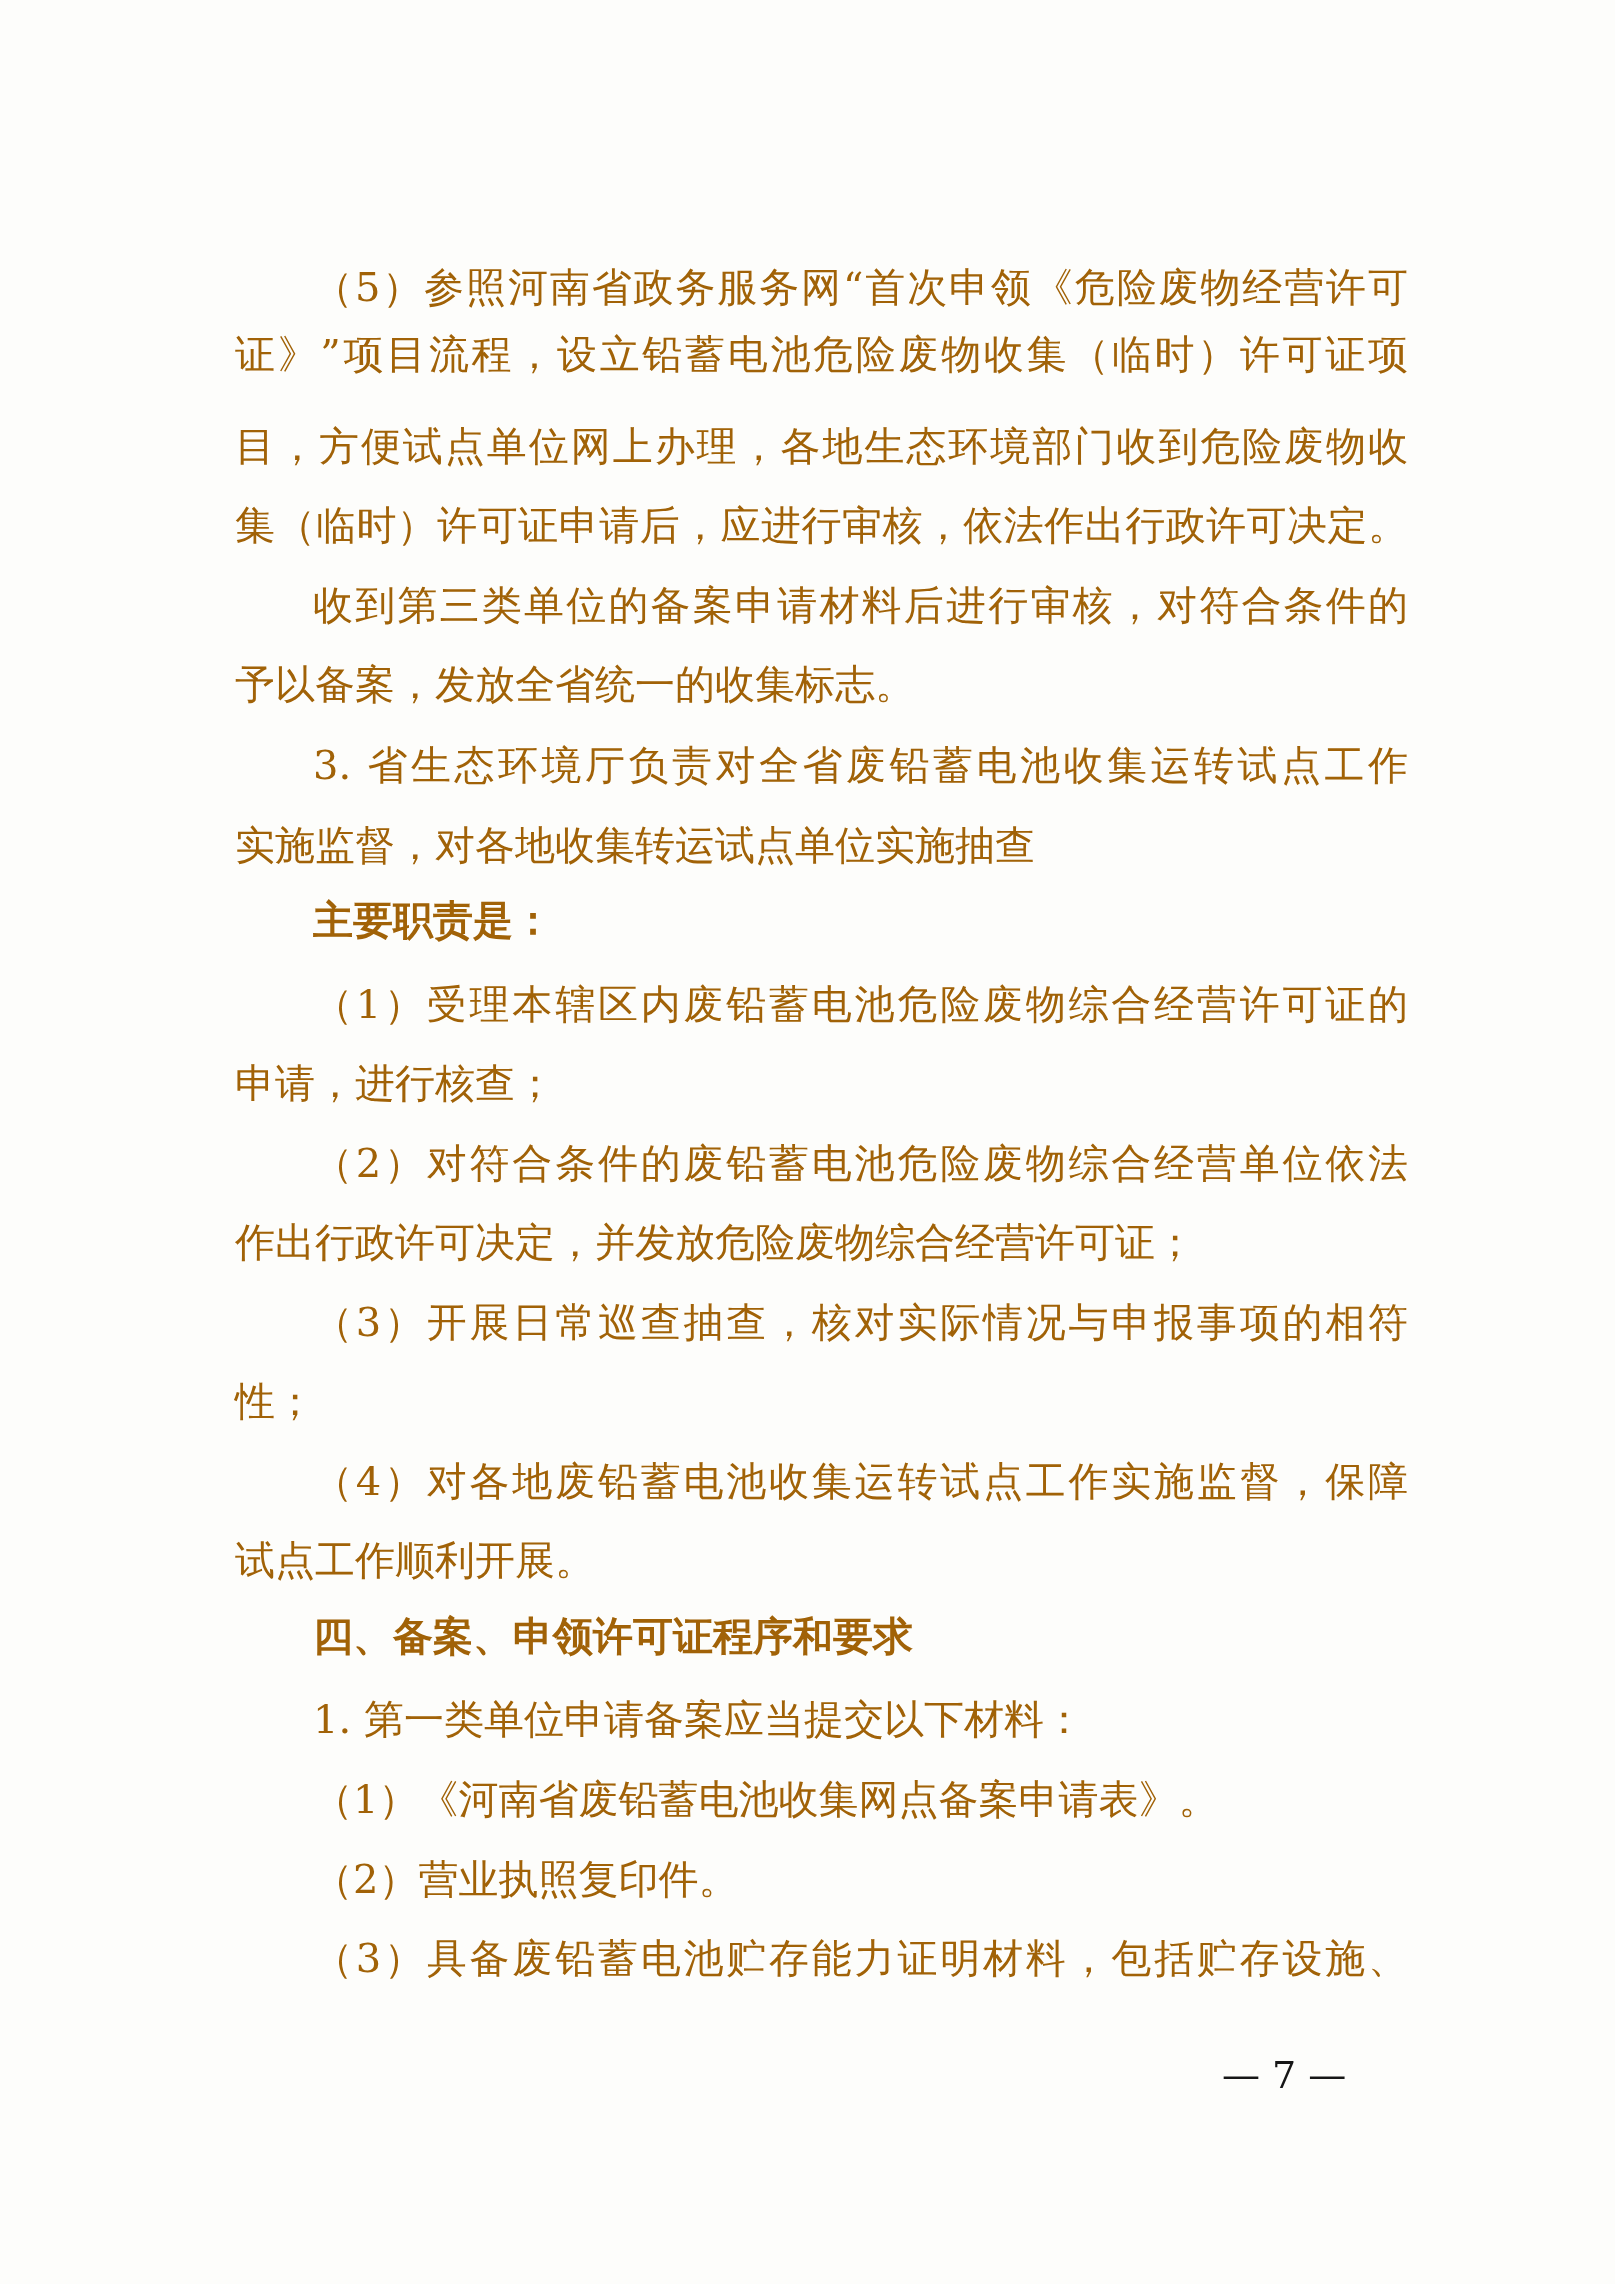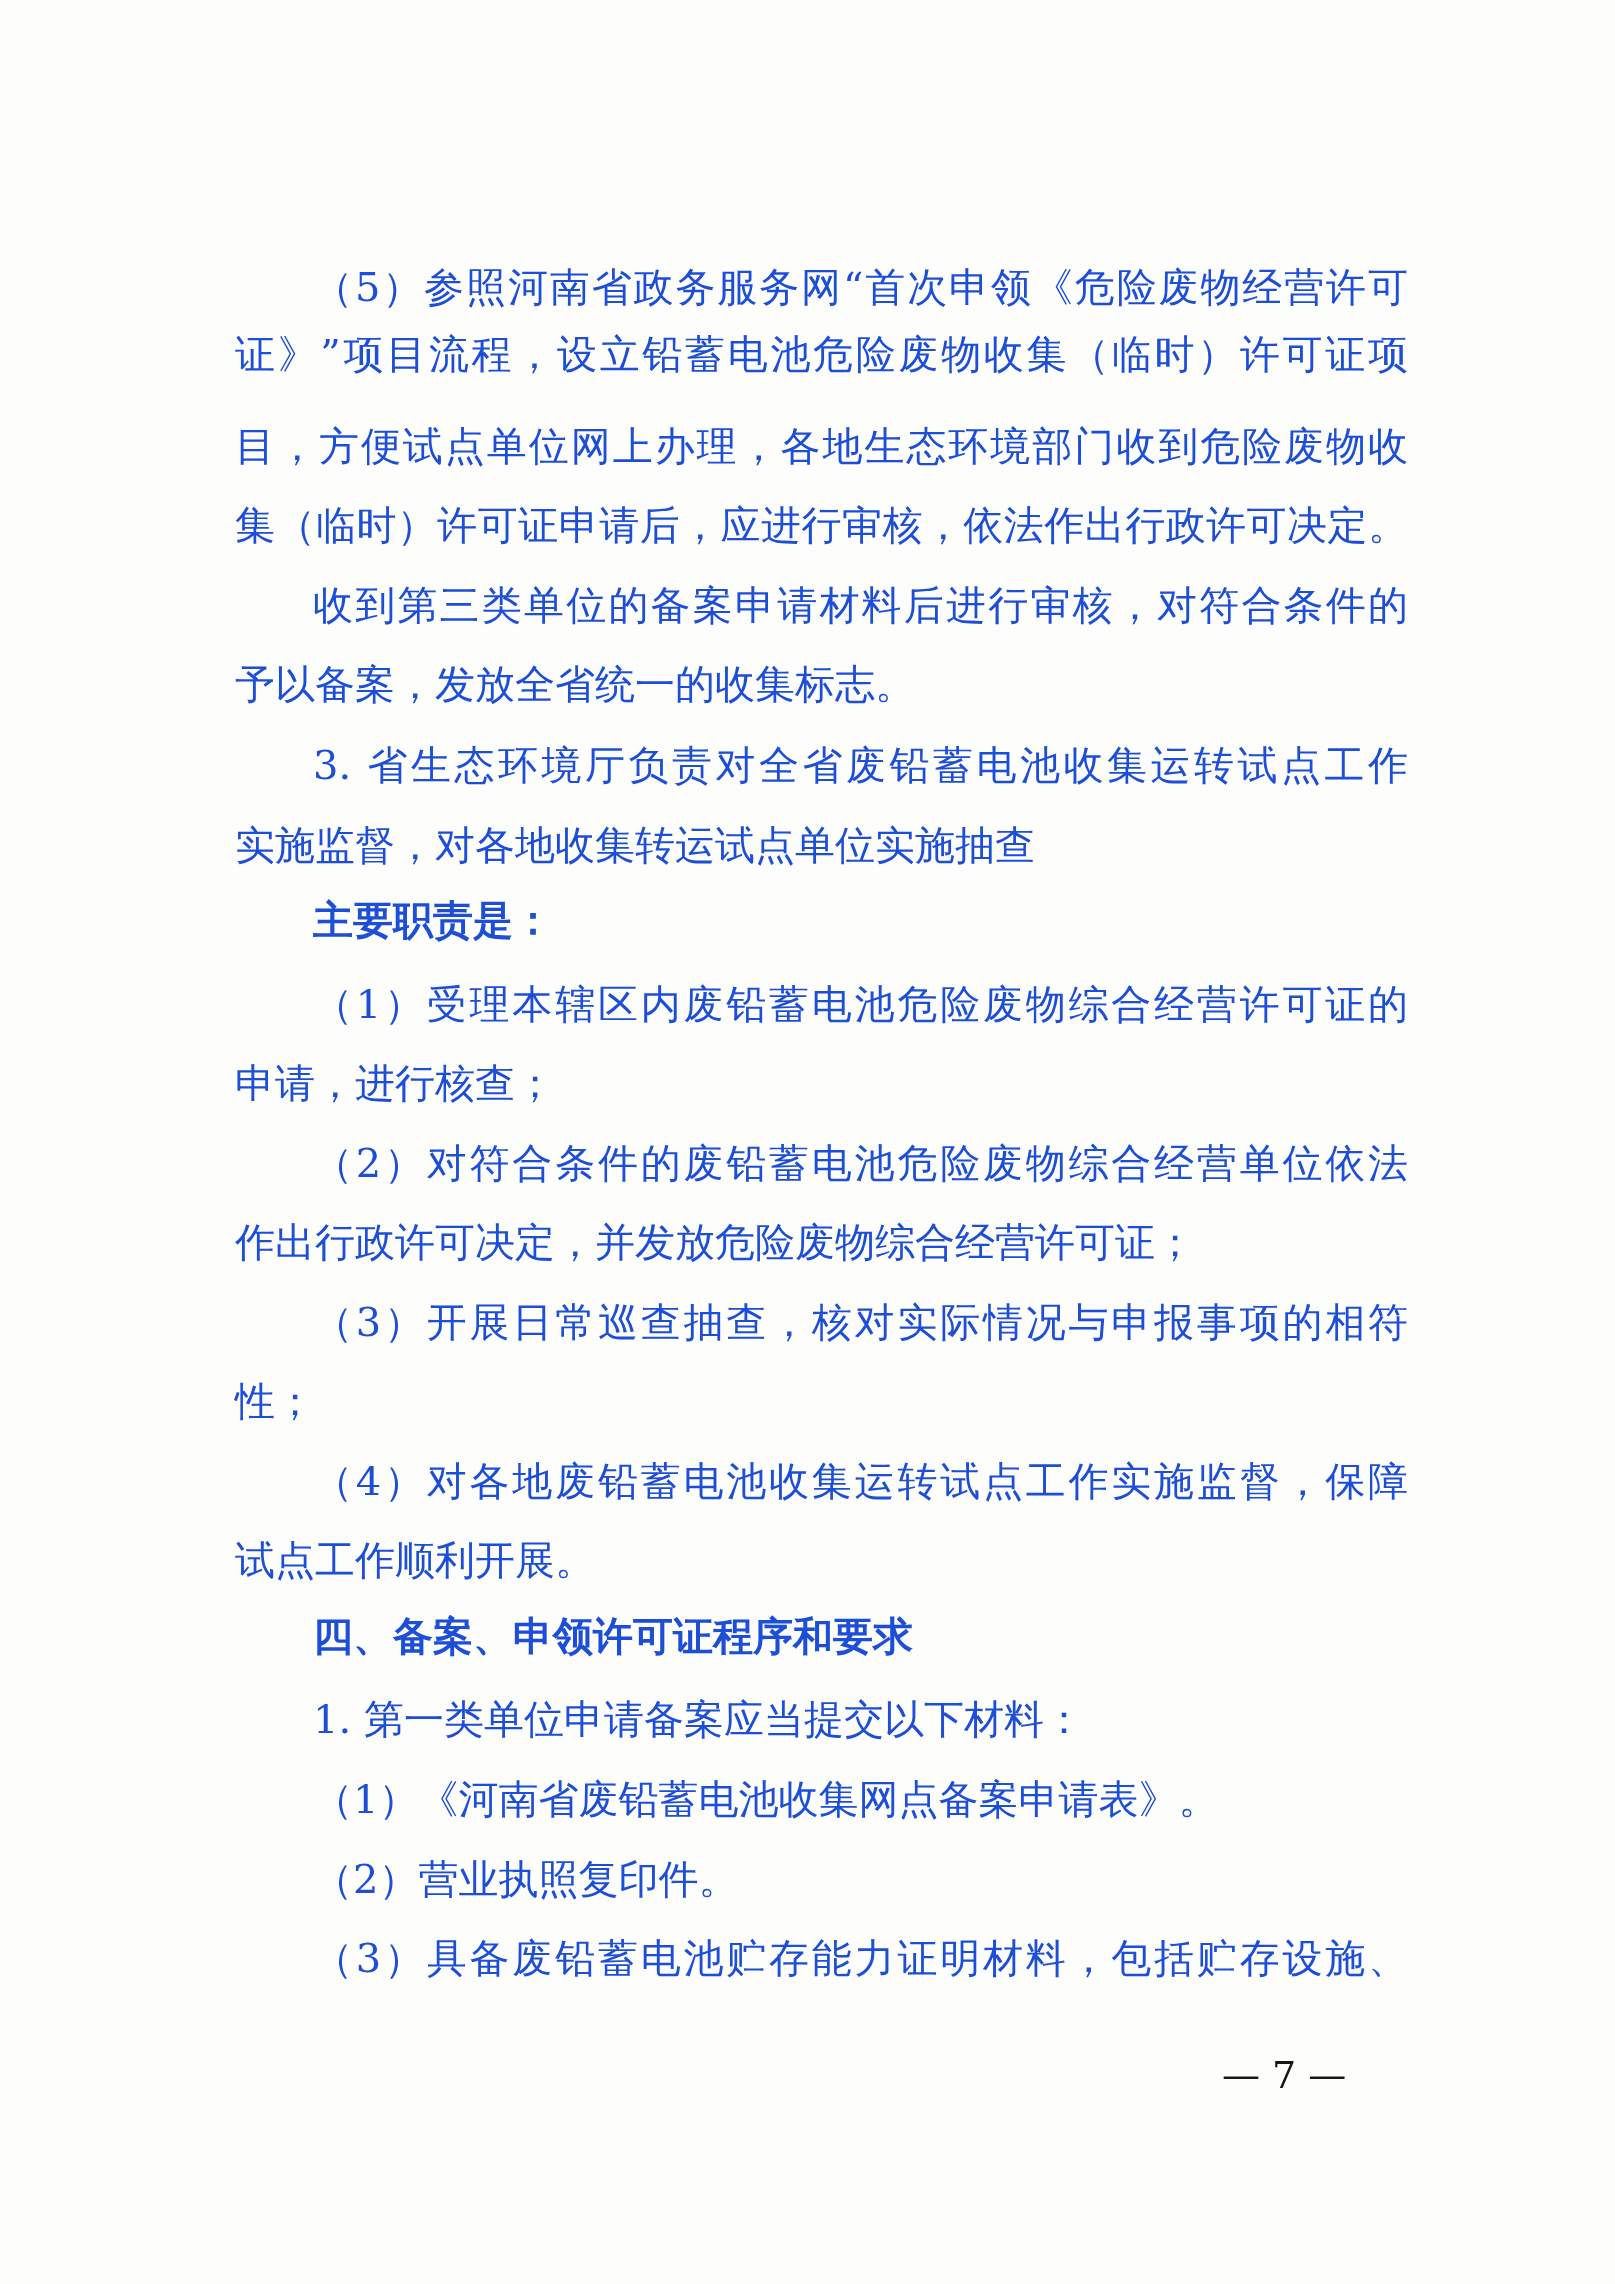--- a/index.html
+++ b/index.html
@@ -4,21 +4,21 @@
 <style>
   html, body { margin: 0; padding: 0; background: #fdfdfb; }
   body { width: 1616px; height: 2284px; position: relative; overflow: hidden; }
   .page { position: absolute; left: 0; top: 0; width: 1616px; height: 2284px; background: #fdfdfb; }
   .line {
     position: absolute;
     left: 0;
     font-family: "DejaVu Serif", "Liberation Serif", serif;
     font-size: 40px;
     line-height: 52px;
-    color: #1d4ed8;
+    color: #a16207;
     white-space: nowrap;
   }
   .justify {
     width: 1108px;
     text-align: justify;
     text-align-last: justify;
   }
   .bold { font-family: Liberation Mono, monospace; font-weight: bold; }
   .pagenum {
     position: absolute;

